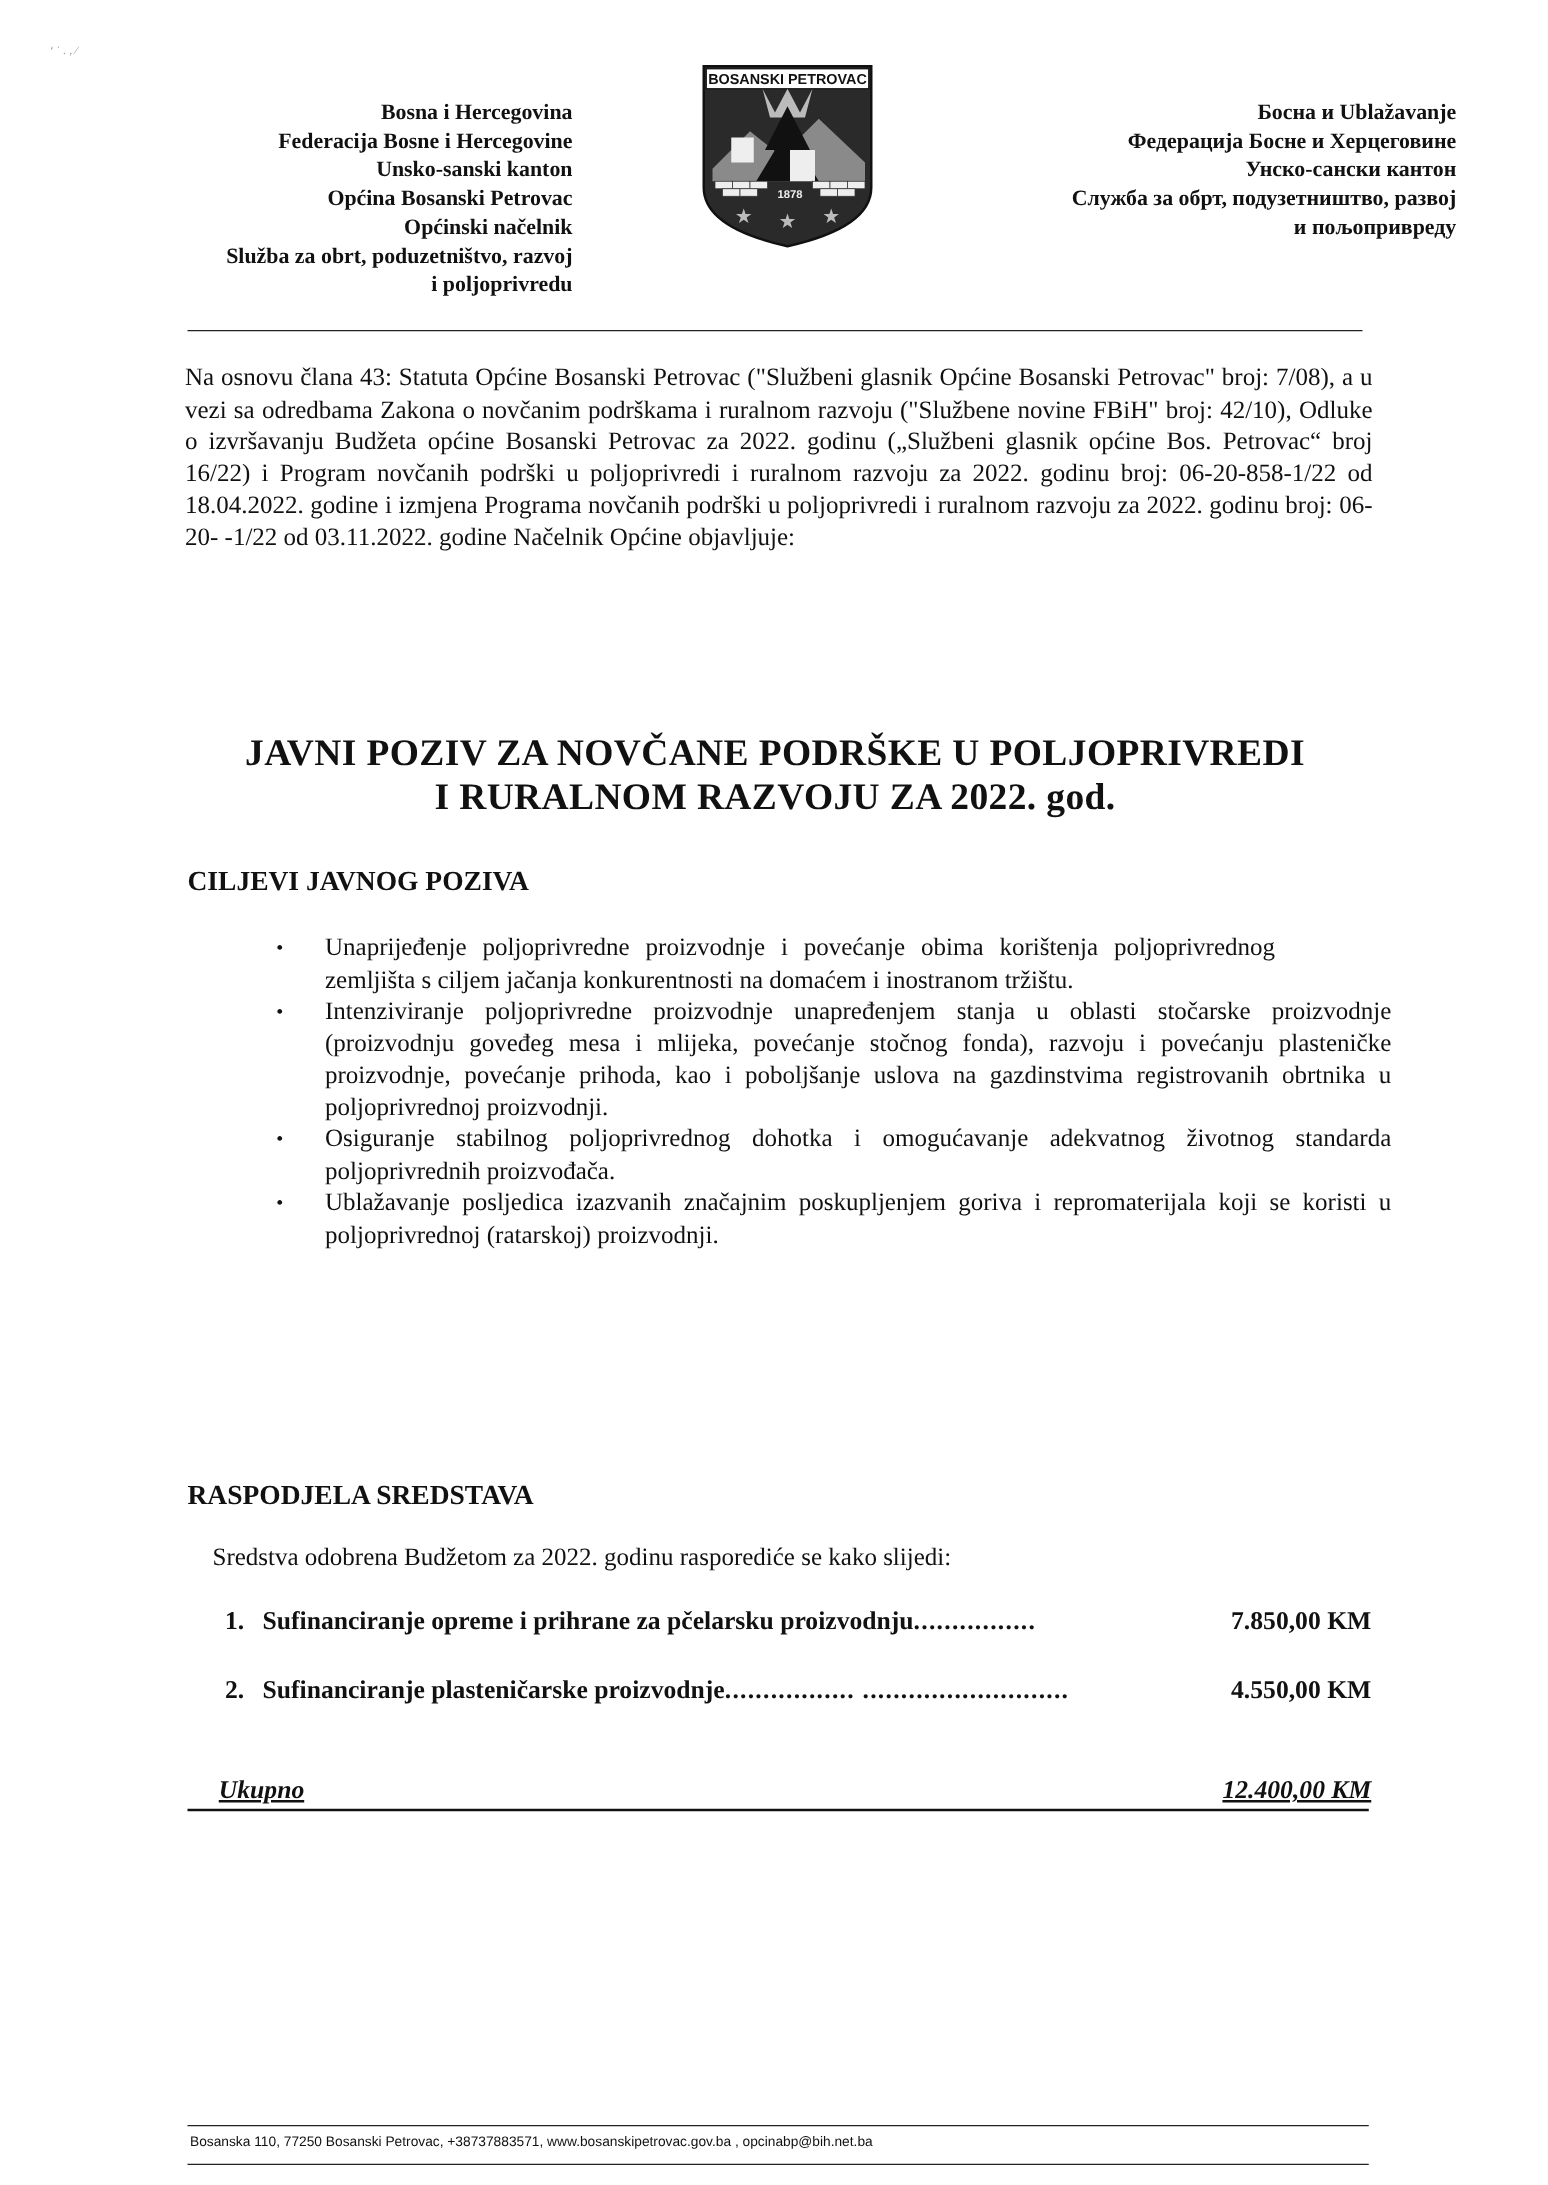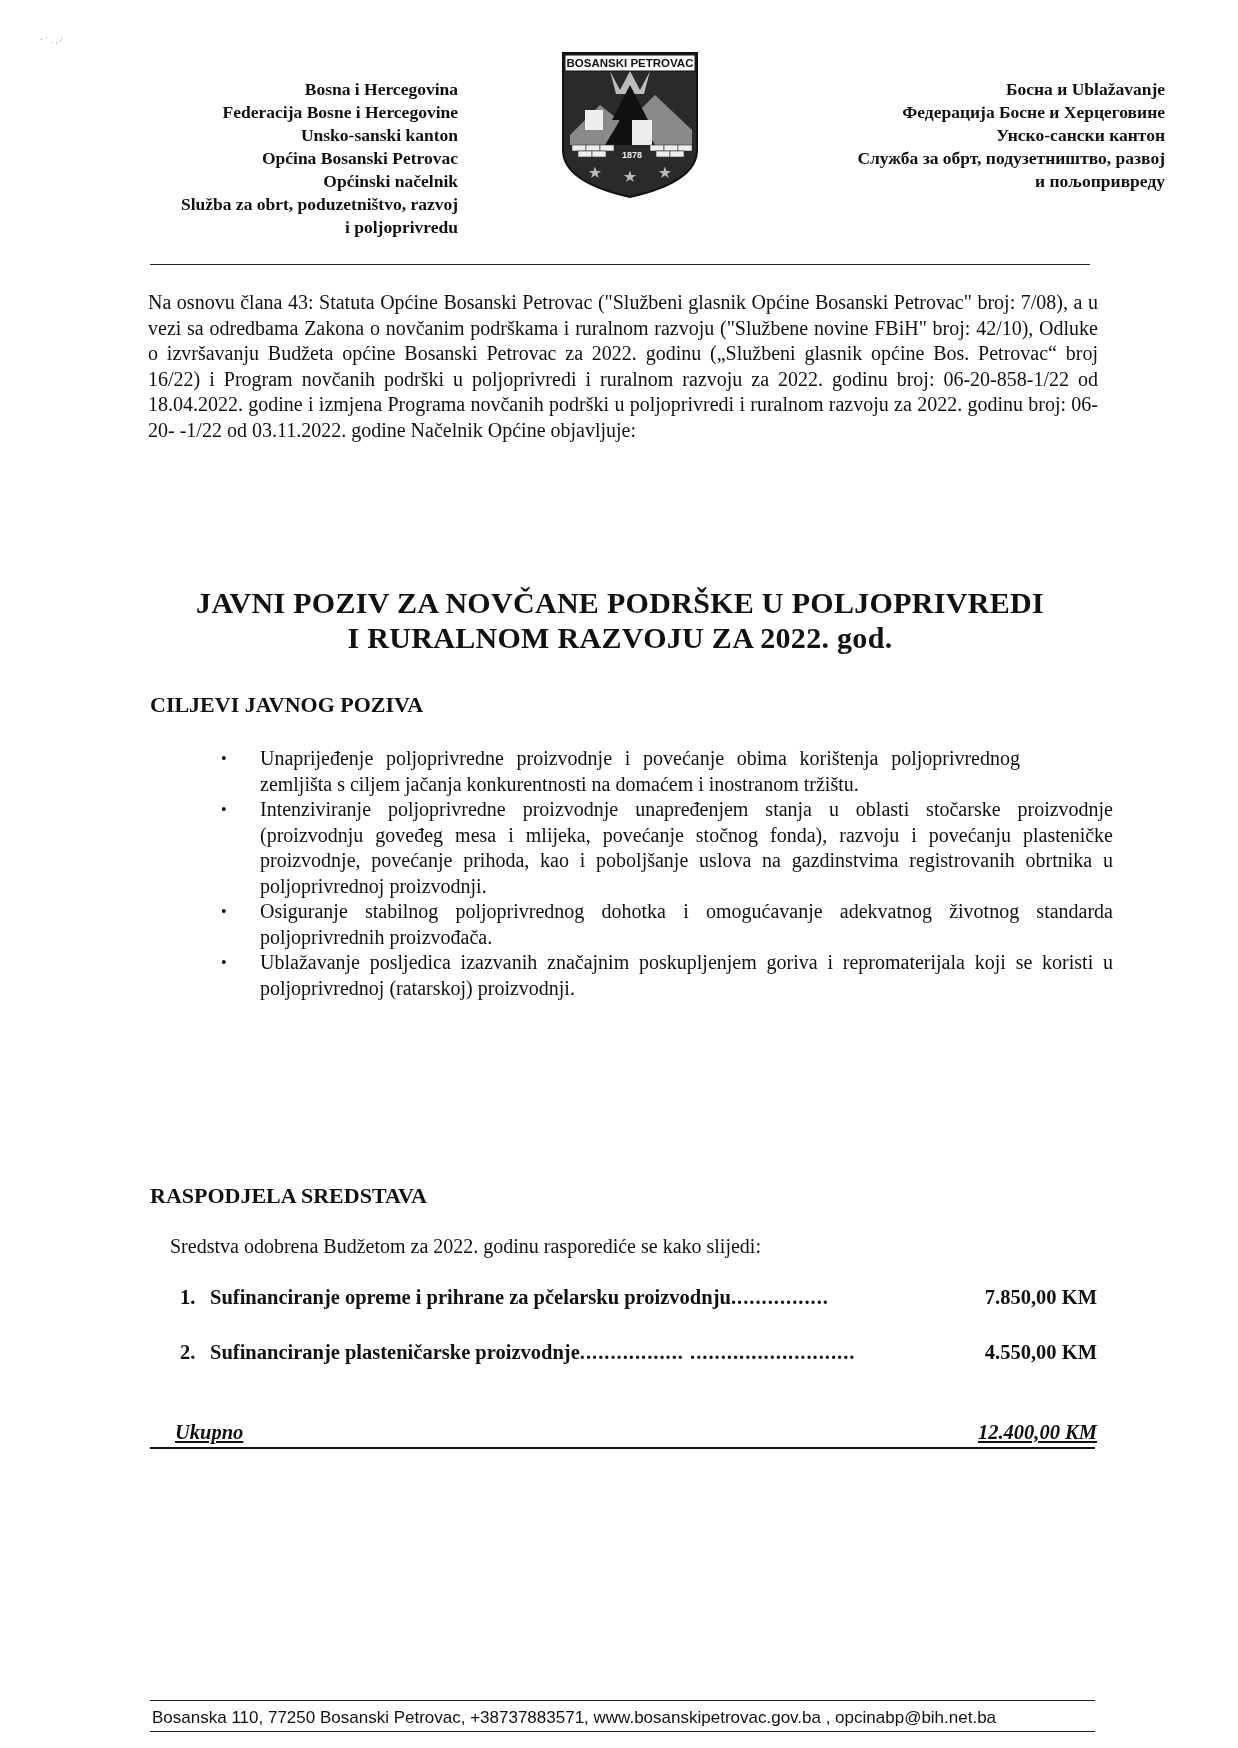--- a/index.html
+++ b/index.html
@@ -44,21 +44,21 @@
   #row1 { top: 1286px; }
   #row2 { top: 1341px; }
   #total-row {
     left: 175px; top: 1421px; width: 922px; font-weight: bold; font-size: 20.5px;
     display: flex; justify-content: space-between; text-decoration: none;
   }
   #total-row span { text-decoration: underline; font-style: italic; }
   #total-rule { left: 150px; top: 1447px; width: 945px; border-top: 2px solid #111; }
   #footer-top { left: 150px; top: 1700px; width: 945px; border-top: 1.5px solid #222; }
   #footer {
-    left: 152px; top: 1708px; font-family: "Liberation Sans", "DejaVu Sans", sans-serif; font-size: 17px;
+    left: 152px; top: 1708px; font-family: "Liberation Sans", "DejaVu Sans", sans-serif; font-size: 11px;
   }
   #footer-bottom { left: 150px; top: 1731px; width: 945px; border-top: 1.5px solid #222; }
   .scan-mark { left: 40px; top: 35px; font-size: 9px; color: #999; }
 </style>
 </head>
 <body>
 
 <div class="abs scan-mark">‘ ˙ .  ‚ ⁄</div>
 
 <div id="hdr-left" class="abs hdr">

